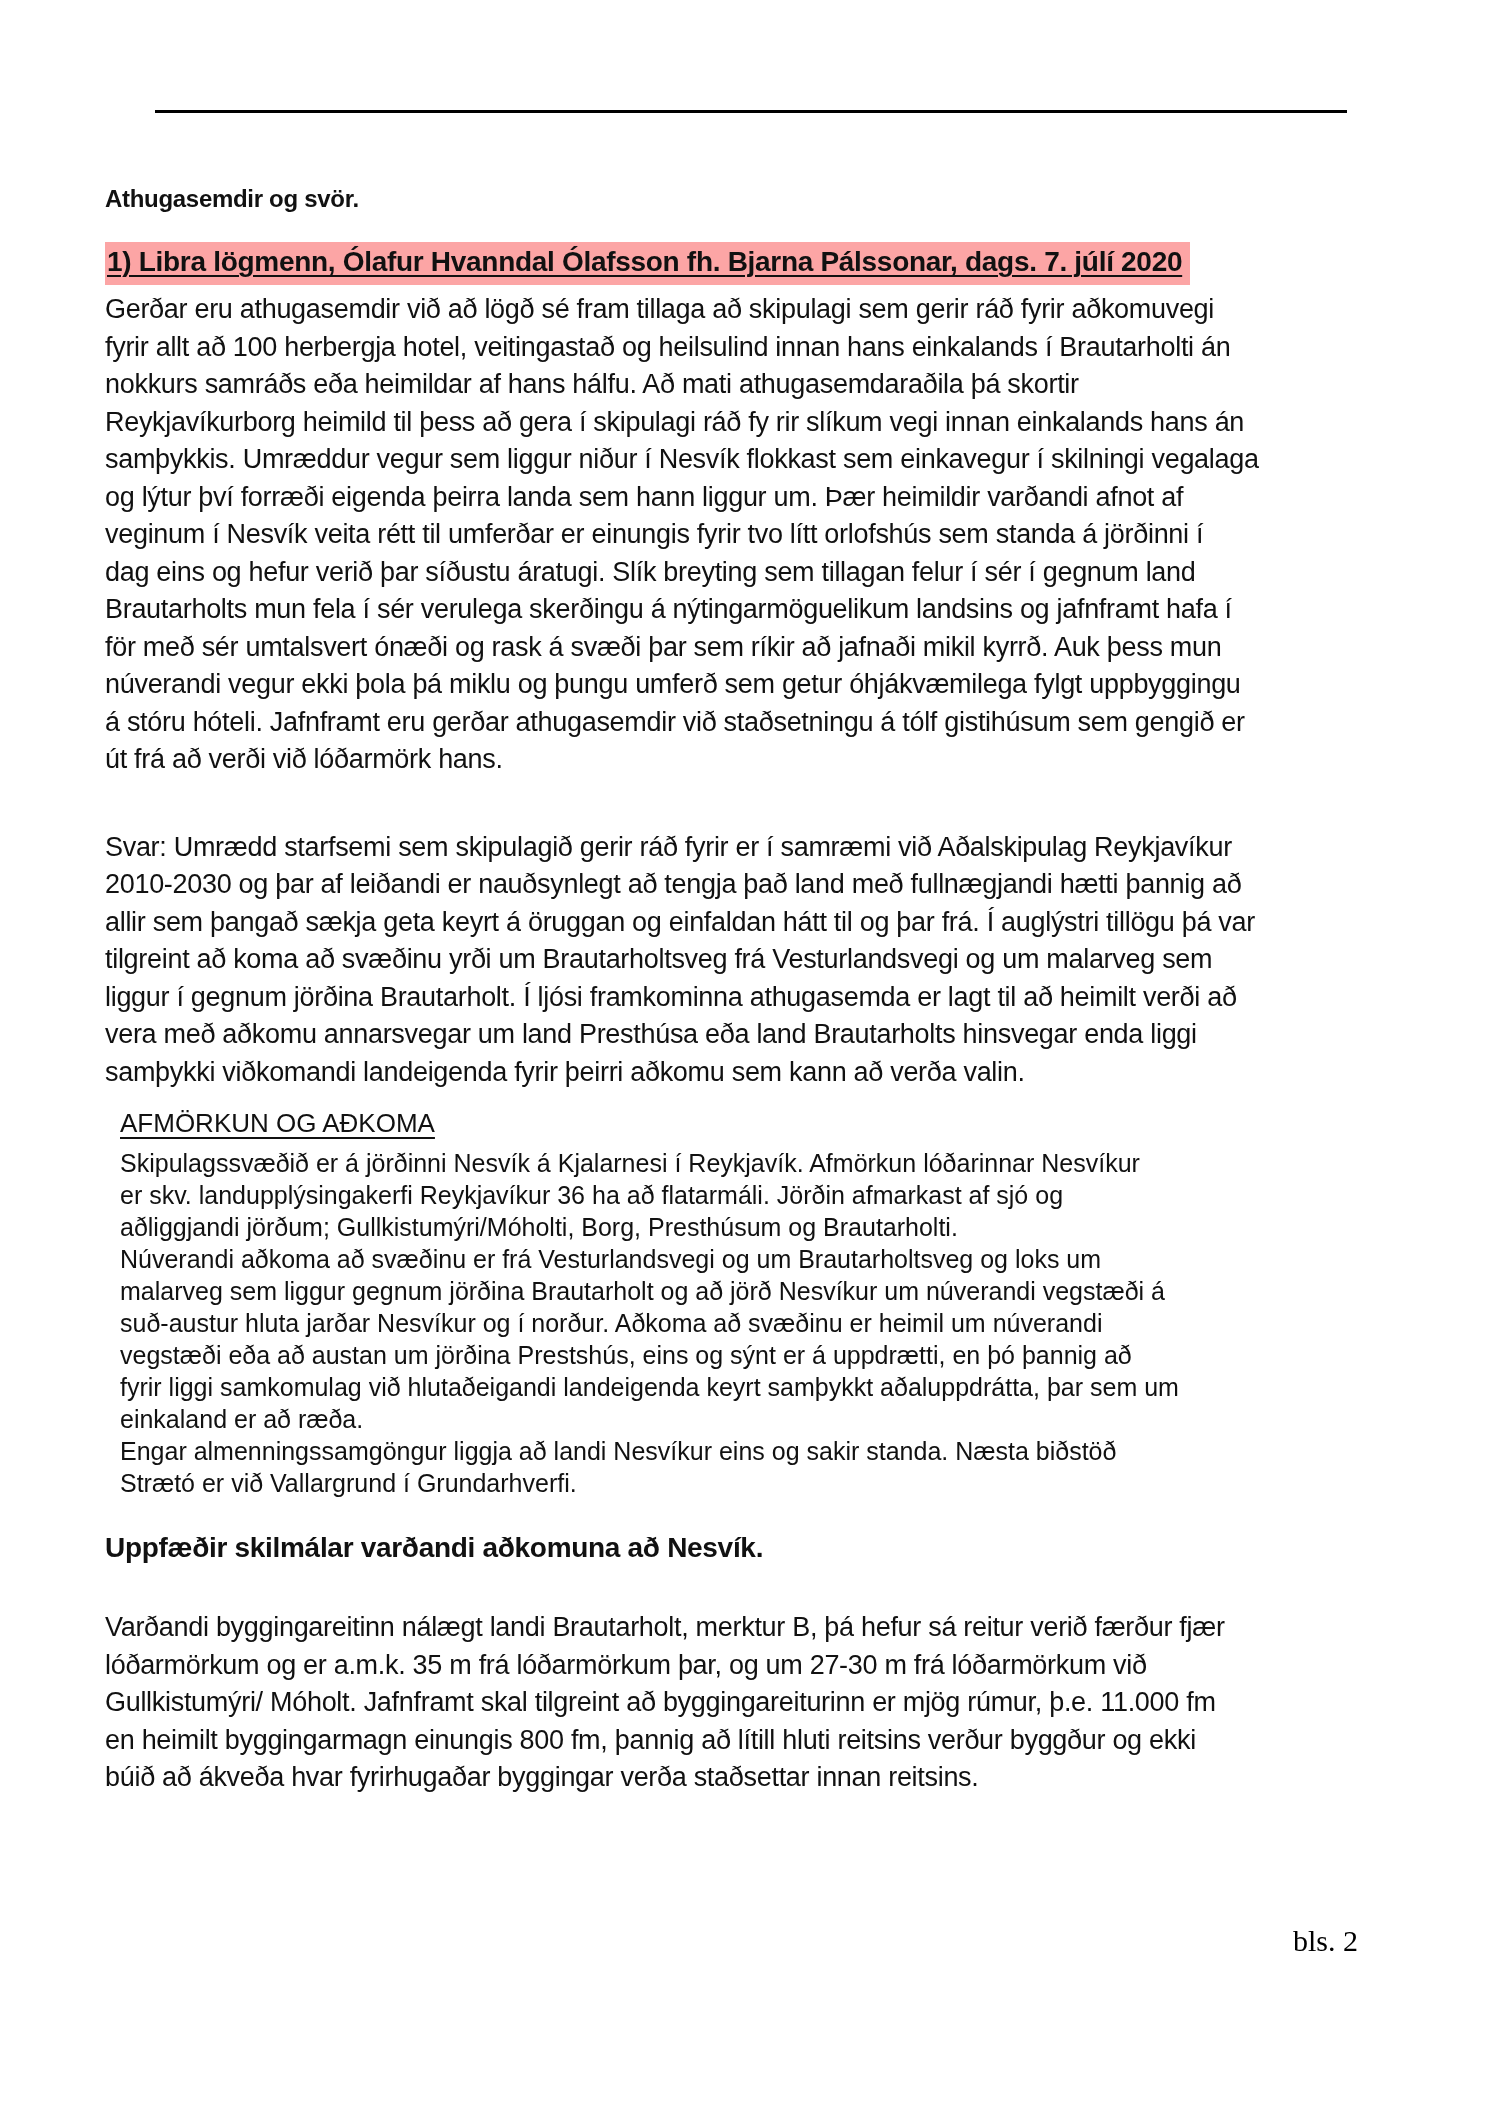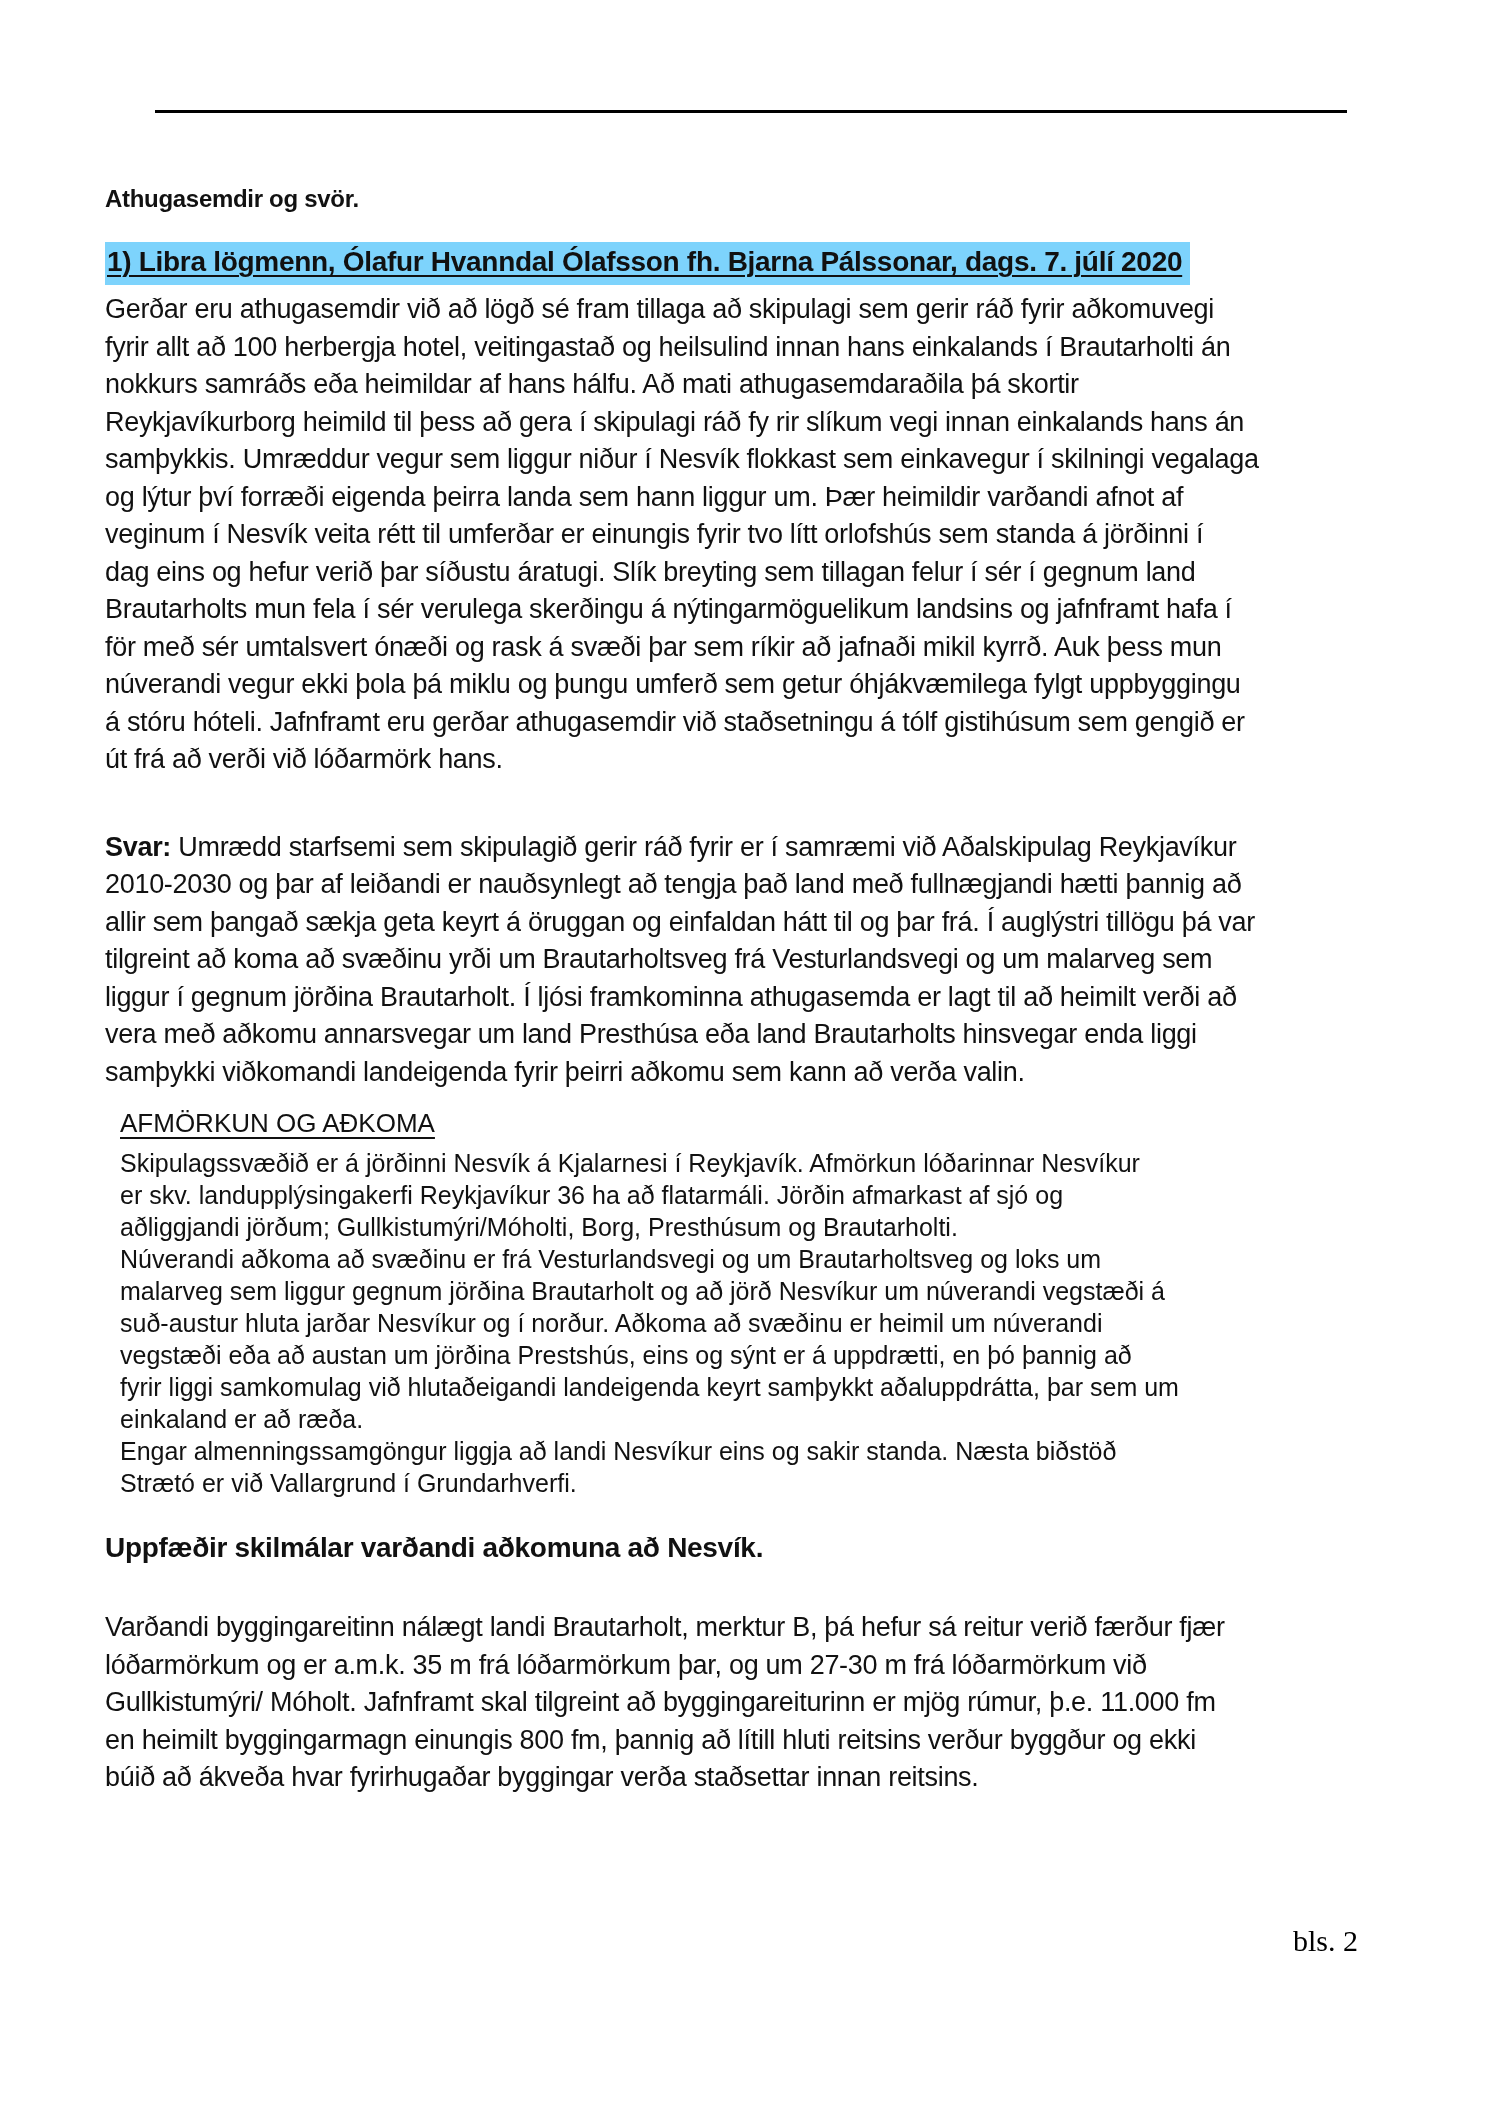--- a/index.html
+++ b/index.html
@@ -32,21 +32,21 @@
     text-decoration:underline;
     text-decoration-thickness:2px;
     text-underline-offset:4px;
     padding:3px 8px 6px 2px;
   }
   .body-font {
     font-size:27px; line-height:37.5px; letter-spacing:-0.3px;
   }
   .para-comment { margin-top:6px; }
   .para-svar { margin-top:50px; }
-  .para-svar b { font-weight:bold; }
+  .para-svar b { font-weight:normal; }
   .excerpt {
     margin-top:16px; margin-left:15px;
     font-size:25px; line-height:32px; letter-spacing:0;
   }
   .excerpt-heading {
     font-size:26px;
     text-decoration:underline;
     text-decoration-thickness:2px;
     text-underline-offset:5px;
     margin-bottom:8px;
@@ -68,21 +68,21 @@
 
 <div class="page">
 
   <div class="header-rule"></div>
 
   <div class="content">
 
     <div class="doc-title">Athugasemdir og svör.</div>
 
     <div class="section-heading">
-      <span class="hl" style="background-color: #7dd3fc;">1) Libra lögmenn, Ólafur Hvanndal Ólafsson fh. Bjarna Pálssonar, dags. 7. júlí 2020</span>
+      <span class="hl" style="background-color: #fca5a5;">1) Libra lögmenn, Ólafur Hvanndal Ólafsson fh. Bjarna Pálssonar, dags. 7. júlí 2020</span>
     </div>
 
     <div class="body-font para-comment">
         <div class="line">Gerðar eru athugasemdir við að lögð sé fram tillaga að skipulagi sem gerir ráð fyrir aðkomuvegi</div>
         <div class="line">fyrir allt að 100 herbergja hotel, veitingastað og heilsulind innan hans einkalands í Brautarholti án</div>
         <div class="line">nokkurs samráðs eða heimildar af hans hálfu. Að mati athugasemdaraðila þá skortir</div>
         <div class="line">Reykjavíkurborg heimild til þess að gera í skipulagi ráð fy rir slíkum vegi innan einkalands hans án</div>
         <div class="line">samþykkis. Umræddur vegur sem liggur niður í Nesvík flokkast sem einkavegur í skilningi vegalaga</div>
         <div class="line">og lýtur því forræði eigenda þeirra landa sem hann liggur um. Þær heimildir varðandi afnot af</div>
         <div class="line">veginum í Nesvík veita rétt til umferðar er einungis fyrir tvo lítt orlofshús sem standa á jörðinni í</div>

